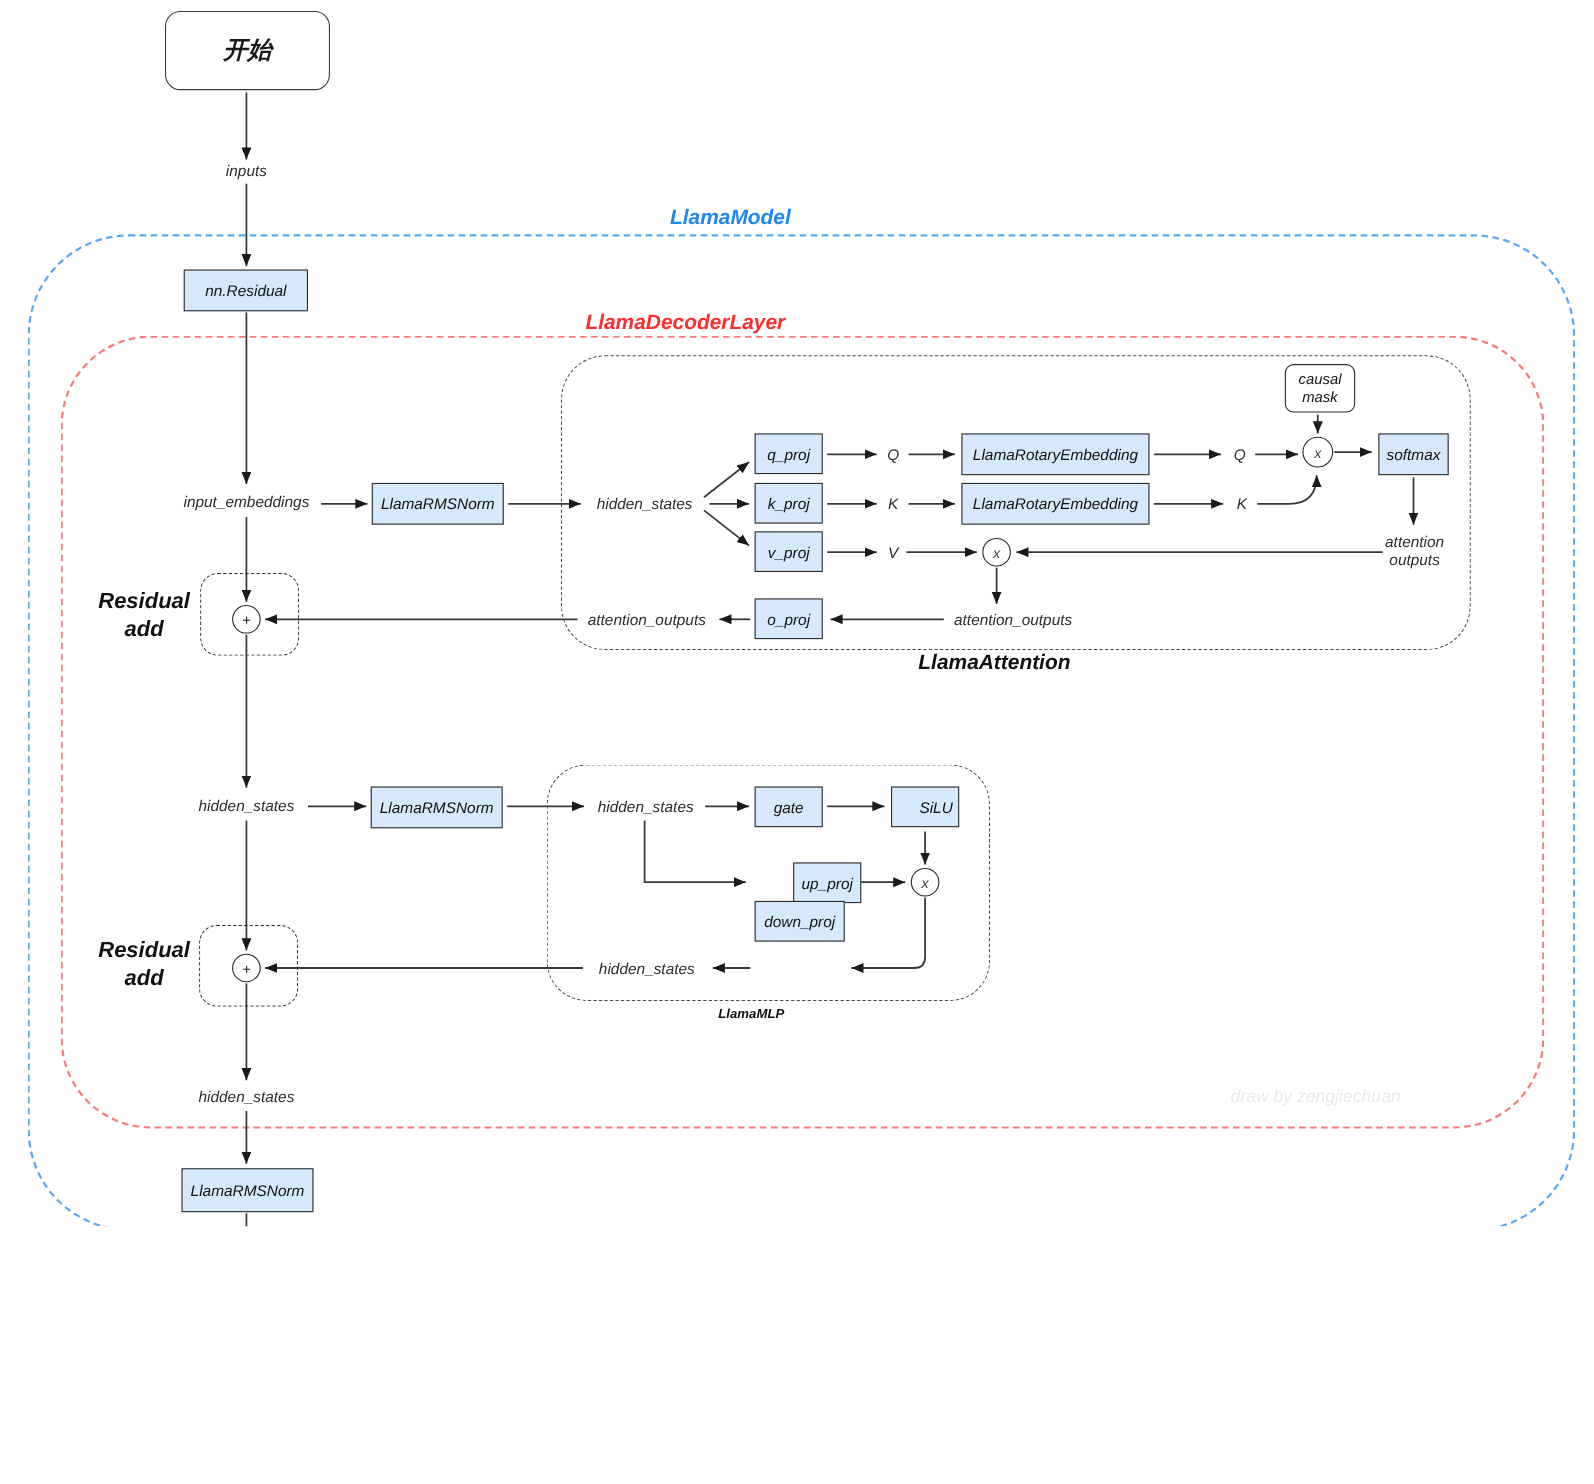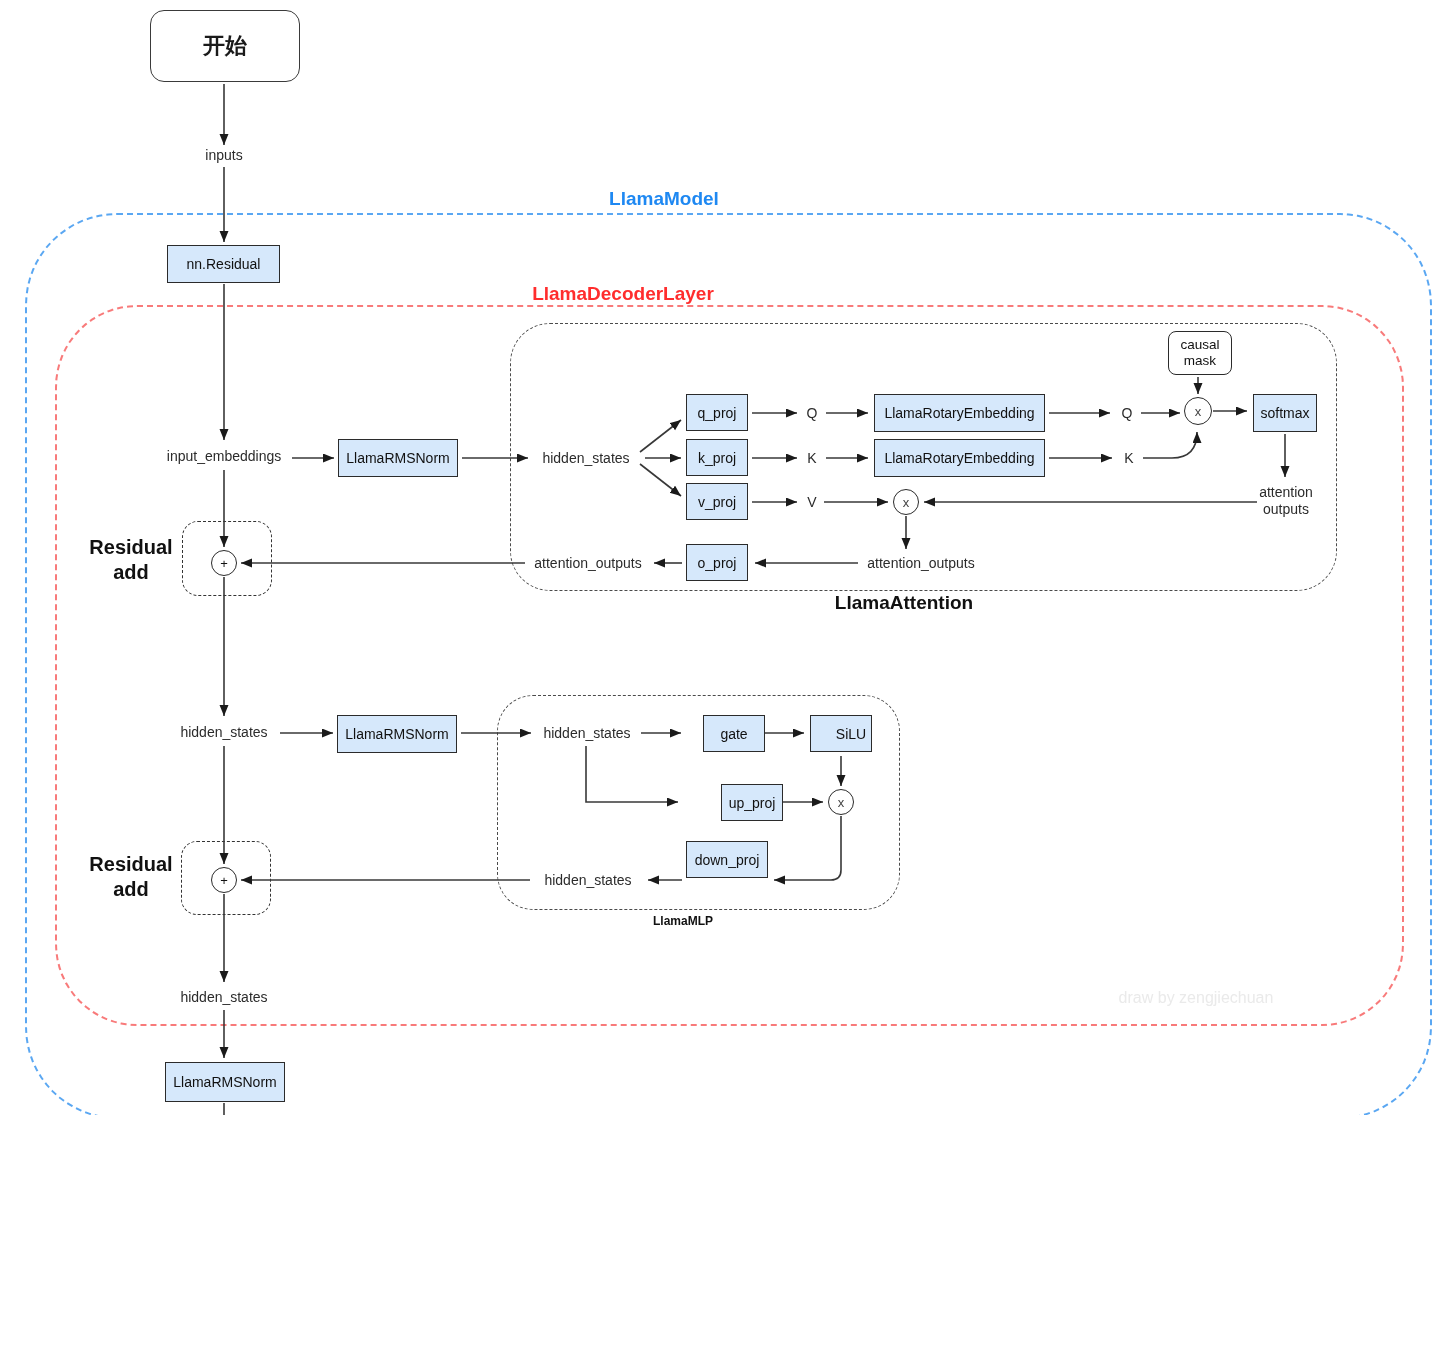--- a/index.html
+++ b/index.html
@@ -1,17 +1,17 @@
 <!DOCTYPE html>
 <html><head>
 <meta charset="utf-8">
 <style>
   html,body{margin:0;padding:0;background:#ffffff;}
   #stage{position:relative;width:1449px;height:1115px;background:#fff;
-         font-family:"Liberation Sans",sans-serif;color:#1a1a1a;overflow:hidden;}
+         font-family:"Liberation Sans",sans-serif;color:#1a1a1a;overflow:hidden;font-style:italic;}
   .cont{position:absolute;border:2px dashed #9a9a9a;background:transparent;z-index:1;}
   .cont.blue{border-color:#5aa7f2;border-radius:92px;}
   .cont.red{border-color:#f87a7a;border-radius:82px;}
   .cont.blk{border-color:#4a4a4a;border-radius:40px;border-width:1.6px;}
   .cont.resid{border-color:#333;border-radius:16px;border-width:1.6px;}
   svg.wires{position:absolute;left:0;top:0;z-index:2;pointer-events:none;}
   .node{position:absolute;z-index:3;background:#d6e8fb;border:1.5px solid #2b2b2b;
         display:flex;align-items:center;justify-content:center;
         font-size:14px;color:#111;text-align:center;box-sizing:border-box;}
   .node.white{background:#fff;border-radius:8px;font-size:13.5px;line-height:1.2;}
@@ -140,20 +140,20 @@
   <div class="node white wrap" style="left:1168px;top:331px;width:64px;height:44px;">causal mask</div>
   <div class="circ" style="left:1184px;top:397px;width:28px;height:28px;">x</div>
   <div class="node" style="left:1253px;top:394px;width:64px;height:38px;">softmax</div>
   <div class="lbl wrap" style="left:1286px;top:484px;width:80px;">attention outputs</div>
   <div class="circ" style="left:893px;top:489px;width:26px;height:26px;">x</div>
   <div class="lbl" style="left:921px;top:555px;">attention_outputs</div>
   <div class="node" style="left:686px;top:544px;width:62px;height:37px;">o_proj</div>
   <div class="lbl" style="left:588px;top:555px;">attention_outputs</div>
 
   <div class="lbl" style="left:587px;top:725px;">hidden_states</div>
-  <div class="node" style="left:686px;top:715px;width:62px;height:37px;margin-left:17px;">gate</div>
+  <div class="node" style="left:686px;top:715px;width:62px;height:37px;">gate</div>
   <div class="node" style="left:810px;top:715px;width:62px;height:37px;padding-left:20px;">SiLU</div>
   <div class="node" style="left:686px;top:784px;width:62px;height:37px;margin-left:35px;">up_proj</div>
   <div class="circ" style="left:828px;top:789px;width:26px;height:26px;">x</div>
-  <div class="node" style="left:686px;top:841px;width:82px;height:37px;text-align:center;">down_proj</div>
+  <div class="node" style="left:686px;top:819px;width:82px;height:37px;text-align:center;">down_proj</div>
   <div class="lbl" style="left:588px;top:872px;">hidden_states</div>
 
 </div>
 
 </body></html>

